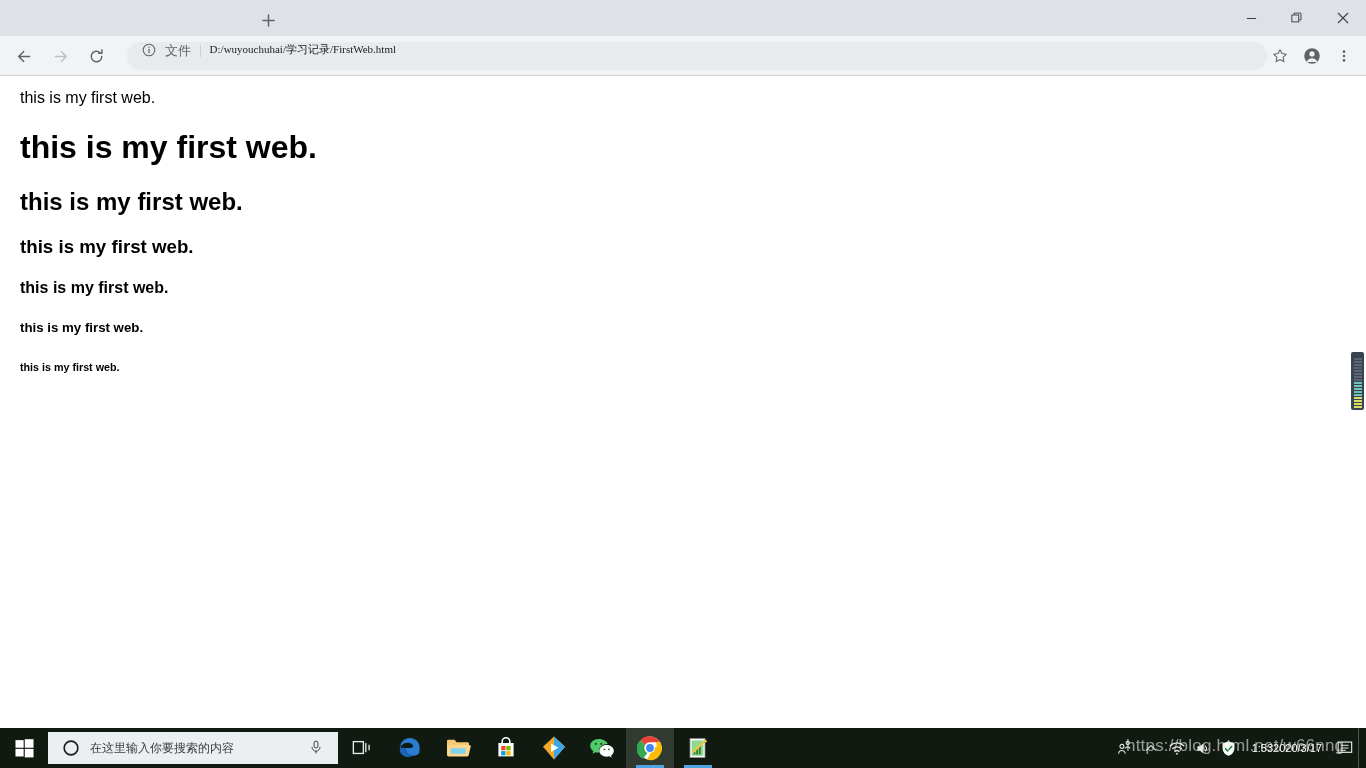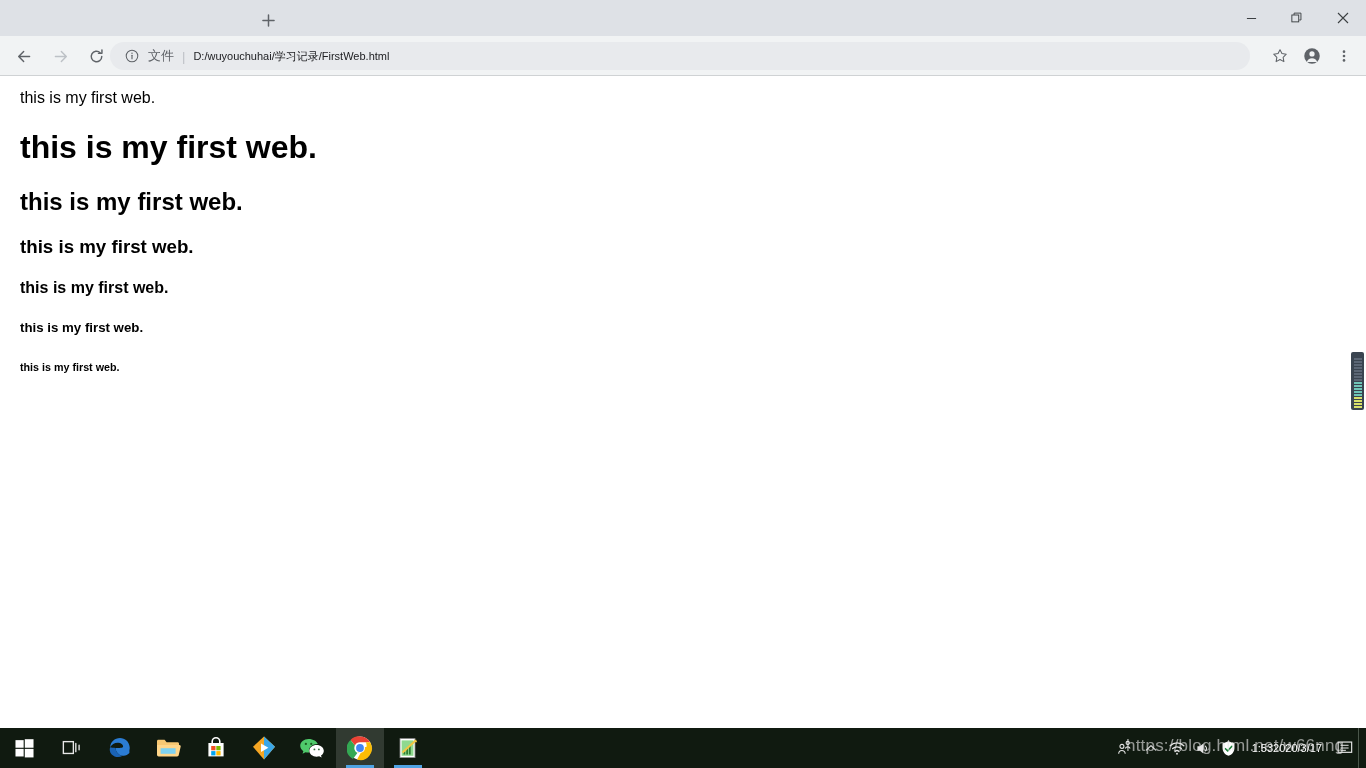--- a/index.html
+++ b/index.html
@@ -44,23 +44,23 @@
   .wc { width:46px; height:36px; display:flex; align-items:center; justify-content:center; }
 
   
   .toolbar {
     position:absolute; left:0; top:36px; width:1366px; height:40px;
     background:#f1f3f4; display:flex; align-items:center;
   }
   .navbtn { width:28px; height:28px; margin-left:8px; display:flex; align-items:center; justify-content:center; border-radius:50%; }
   .navbtn:first-child { margin-left:10px; }
   .omnibox {
-    position:absolute; left:110px; top:6px; width:1140px; height:28px;
-    background:#e8eaed; border-radius:14px; display:flex; align-items:center;
-    padding:0 14px; overflow:hidden;
+    position:absolute; left:127px; top:6px; width:1140px; height:28px;
+    background:#e8eaed; border-radius:14px; display:flex; 
+    padding:0 14px; overflow:hidden;font-family:Liberation Serif, serif;
   }
   .omni-info { width:16px; height:16px; flex:0 0 16px; margin-right:8px; display:flex; align-items:center; justify-content:center; }
   .omni-scheme { font-size:13px; color:#5f6368; white-space:nowrap; }
   .omni-sep { color:#bdc1c6; margin:0 8px; font-size:13px; }
   .omni-url { font-size:11px; color:#202124; white-space:nowrap; }
   .toolbar-right { position:absolute; right:4px; top:6px; display:flex; align-items:center; }
   .tbicon { width:28px; height:28px; display:flex; align-items:center; justify-content:center; border-radius:50%; margin-right:4px; }
   .toolbar-sep { position:absolute; left:0; top:75px; width:1366px; height:1px; background:#cfd2d4; }
 
   
@@ -244,20 +244,34 @@
 
   <div class="startbtn">
     <svg width="19" height="19" viewBox="0 0 20 20">
       <rect x="0.5" y="1.2" width="8.6" height="8.0" fill="#ffffff"></rect>
       <rect x="10.3" y="0.2" width="9.2" height="9.0" fill="#ffffff"></rect>
       <rect x="0.5" y="10.4" width="8.6" height="8.0" fill="#ffffff"></rect>
       <rect x="10.3" y="10.4" width="9.2" height="9.0" fill="#ffffff"></rect>
     </svg>
   </div>
 
+  <div class="searchbox">
+    <span class="search-circle">
+      <svg width="18" height="18" viewBox="0 0 20 20">
+        <circle cx="10" cy="10" r="7.6" fill="none" stroke="#1b1b1b" stroke-width="1.8"></circle>
+      </svg>
+    </span>
+    <span class="search-ph">在这里输入你要搜索的内容</span>
+    <span class="search-mic">
+      <svg width="16" height="16" viewBox="0 0 20 20">
+        <rect x="7.6" y="2.6" width="4.8" height="8.6" rx="2.4" fill="none" stroke="#3b3b3b" stroke-width="1.2"></rect>
+        <path d="M5 10.2a5 5 0 0 0 10 0M10 15.2v2.4" fill="none" stroke="#3b3b3b" stroke-width="1.2" stroke-linecap="round"></path>
+      </svg>
+    </span>
+  </div>
 
   <div class="tbapp">
     <svg width="20" height="20" viewBox="0 0 22 22">
       <rect x="1.5" y="4" width="11" height="13" fill="none" stroke="#e8e8e8" stroke-width="1.5"></rect>
       <path d="M15.2 6v9M18.8 8v5" stroke="#e8e8e8" stroke-width="1.5" stroke-linecap="round"></path>
     </svg>
   </div>
 
   <div class="tbapp">
     <svg width="26" height="26" viewBox="0 0 26 26">

